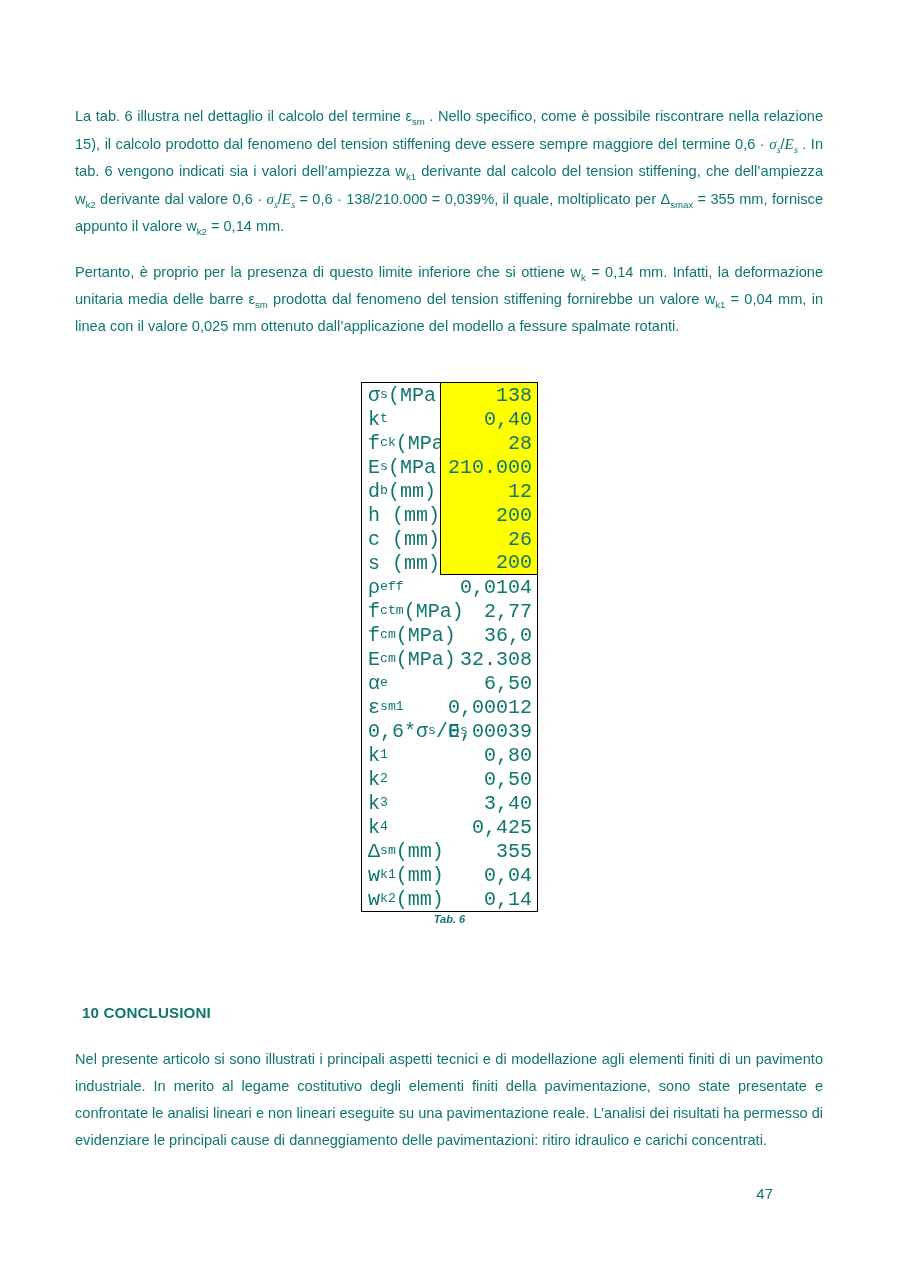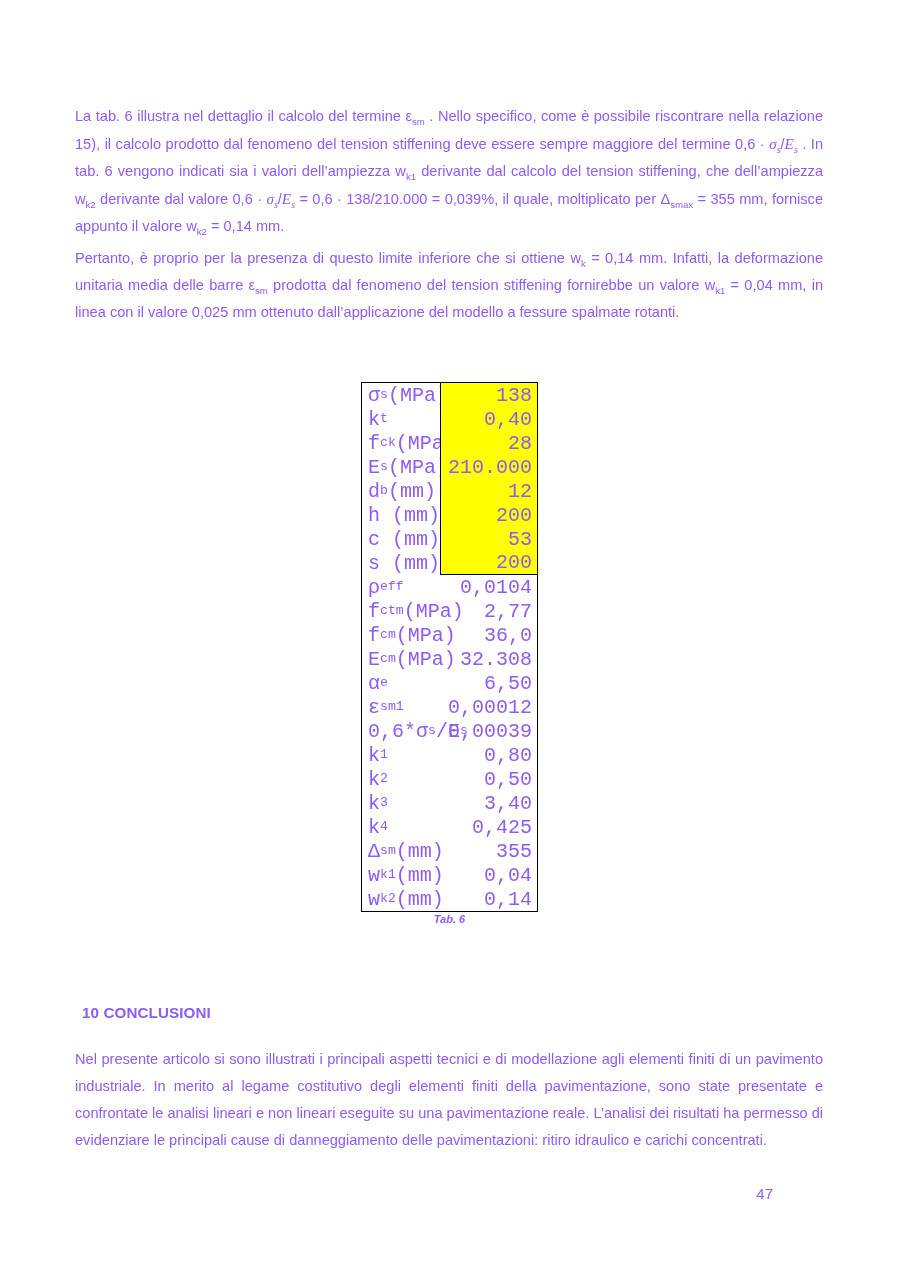--- a/index.html
+++ b/index.html
@@ -2,33 +2,33 @@
 <html style="--hl: #FFFF00;"><head>
 <meta charset="utf-8">
 <style>
   html, body { margin: 0; padding: 0; background: #ffffff; }
   .page {
     position: relative;
     width: 856px;
     height: 1280px;
     background: #ffffff;
     font-family: "Liberation Sans", "DejaVu Sans", sans-serif;
-    color: #8b5cf6;
+    color: #0f766e;
     overflow: hidden;
   }
   .para {
     position: absolute;
     left: 75px;
     width: 748px;
     text-align: justify;
     font-size: 14.6px;
     line-height: 27px;
   }
   #p1 { top: 88px; }
-  #p2 { top: 230px; }
+  #p2 { top: 244px; }
   sub { font-size: 0.66em; line-height: 0; }
   i.m { font-family: "Liberation Serif", serif; font-style: italic; font-size: 1.04em; }
 
   .tbl {
     position: absolute;
     left: 361px;
     top: 382px;
     width: 177px;
     box-sizing: border-box;
     border: 1.5px solid #000000;
@@ -109,21 +109,21 @@
       <div class="trow hl">
         <div class="lbl">d<sub>b</sub> (mm)</div>
         <div class="val">12</div>
       </div>
       <div class="trow hl">
         <div class="lbl">h (mm)</div>
         <div class="val">200</div>
       </div>
       <div class="trow hl">
         <div class="lbl">c (mm)</div>
-        <div class="val">53</div>
+        <div class="val">26</div>
       </div>
       <div class="trow hl hl-last">
         <div class="lbl">s (mm)</div>
         <div class="val">200</div>
       </div>
       <div class="trow">
         <div class="lbl">ρ<sub>eff</sub></div>
         <div class="val">0,0104</div>
       </div>
       <div class="trow">

